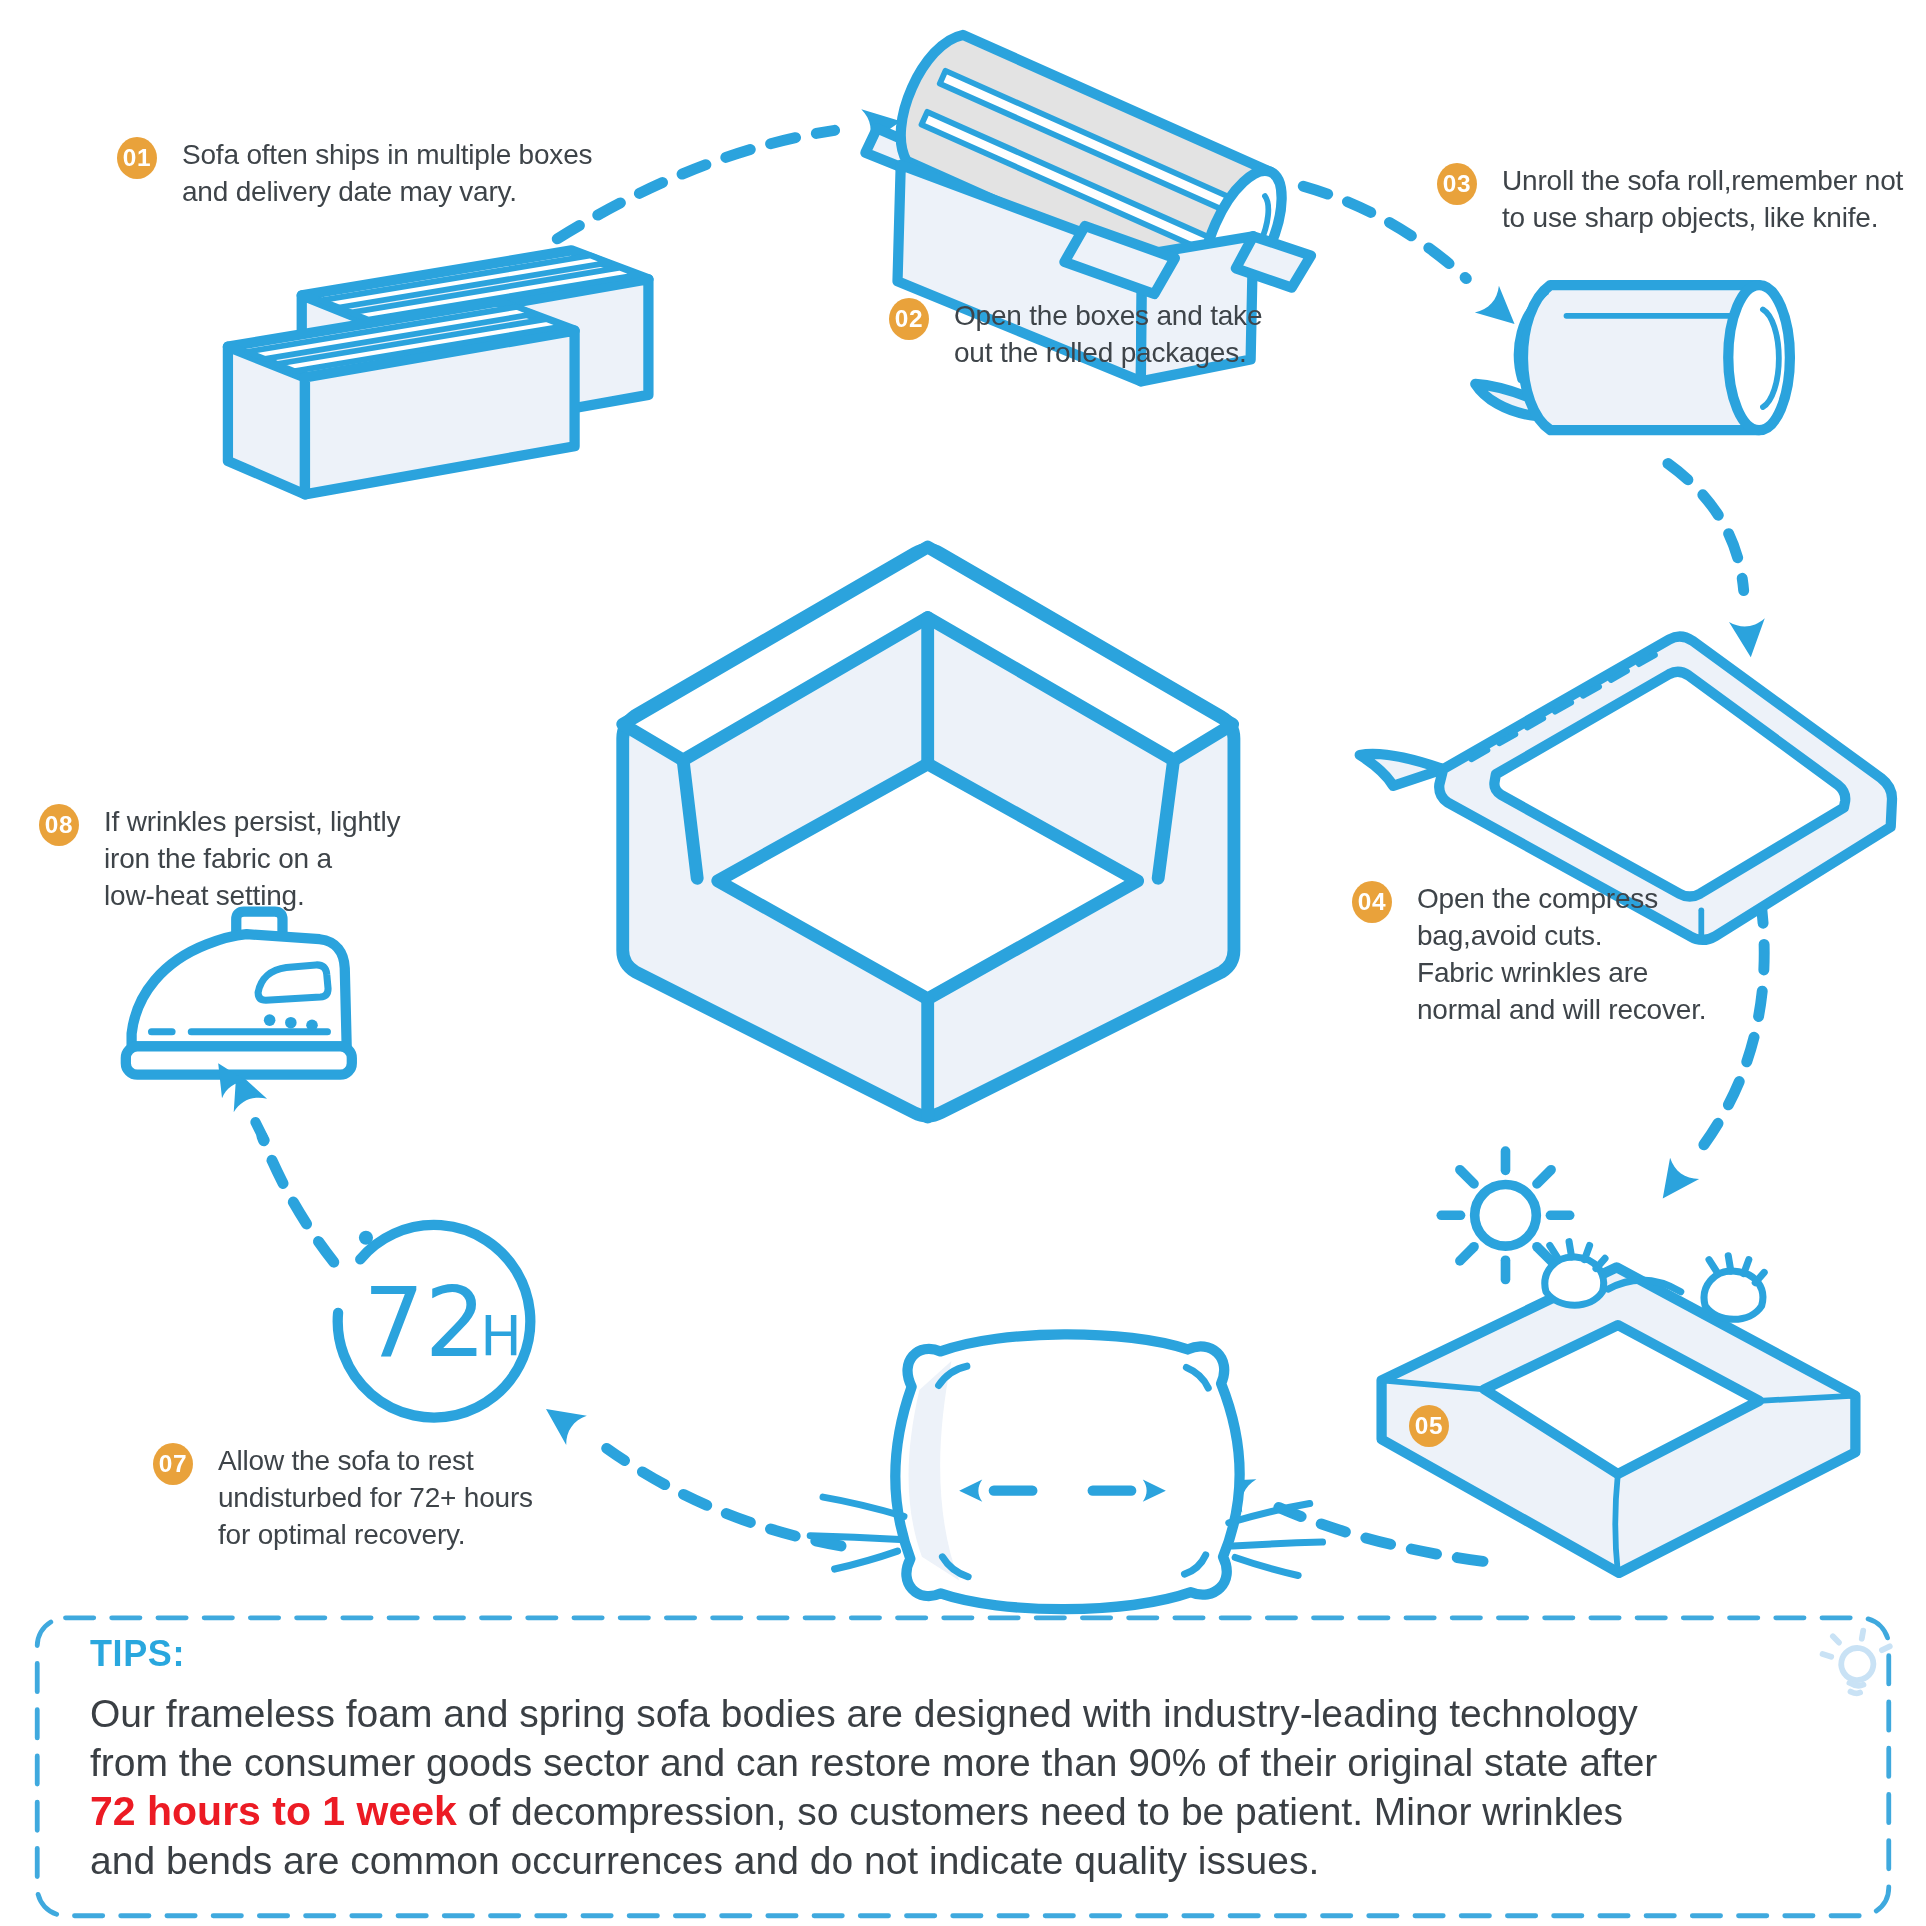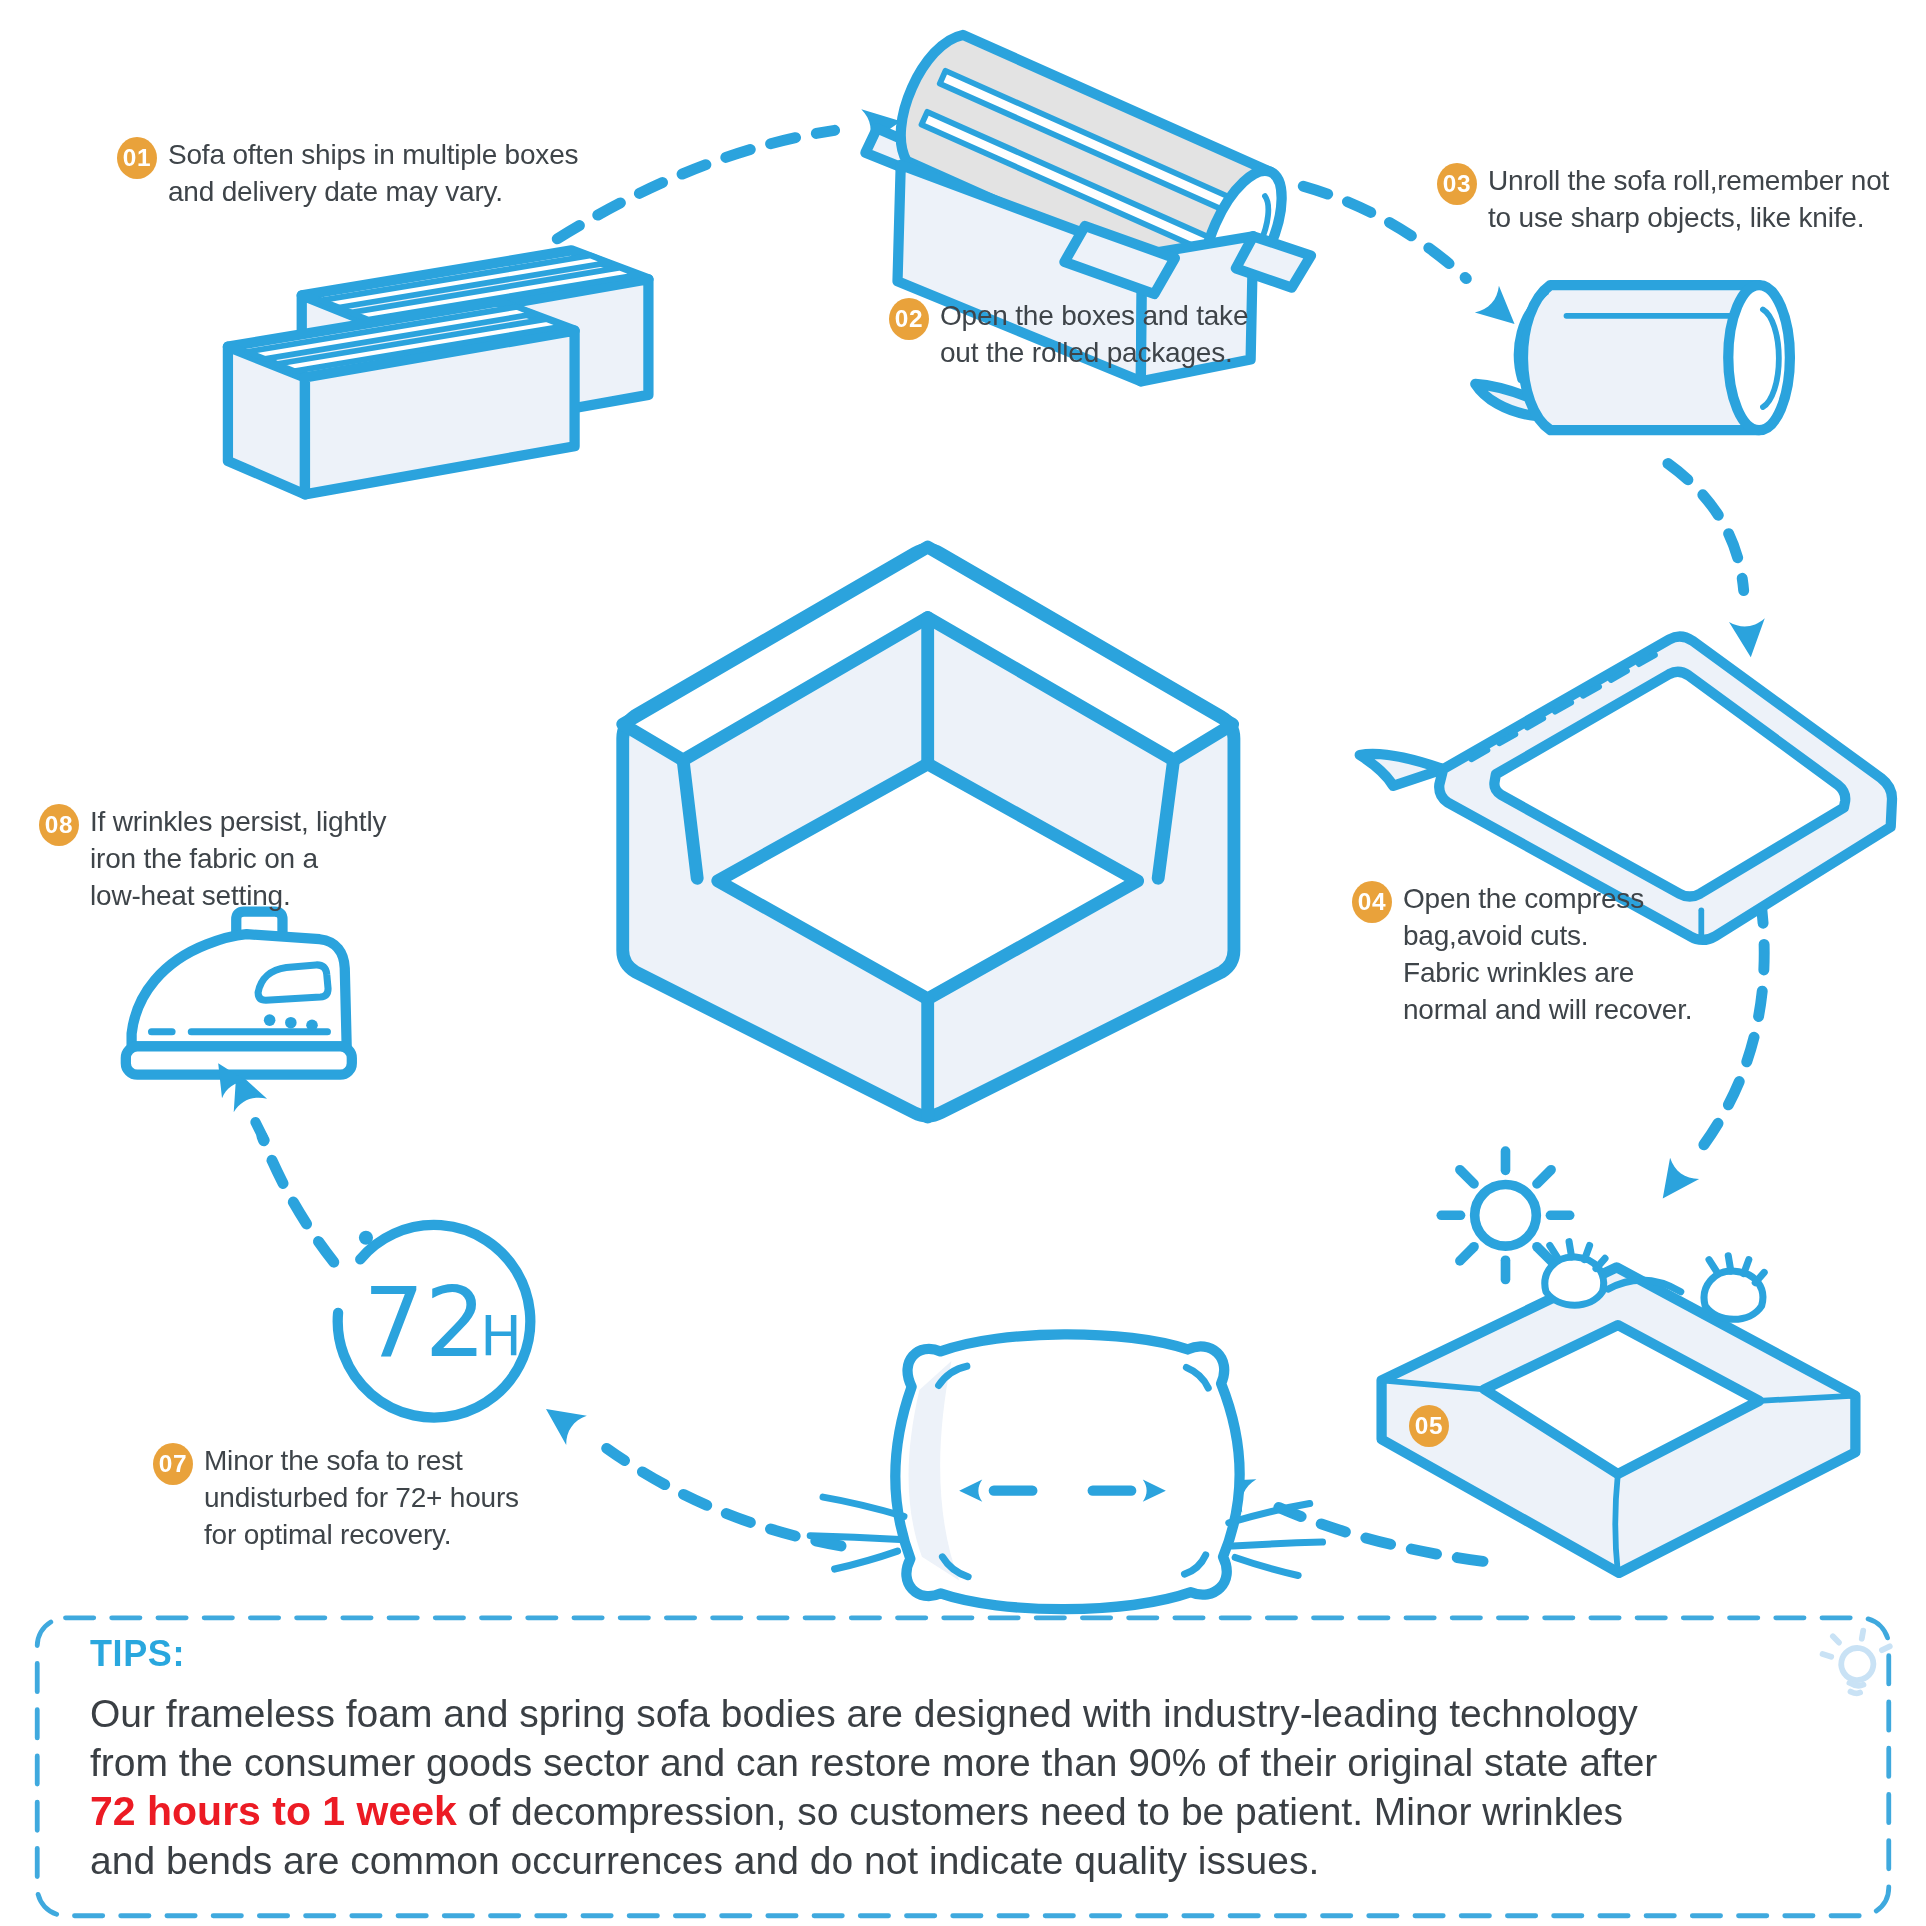--- a/index.html
+++ b/index.html
@@ -18,21 +18,21 @@
   .fp  {fill:var(--pale);}
   .fw  {fill:#fff;}
   .fg  {fill:var(--gray);}
   .dash{fill:none;stroke:var(--blue);stroke-width:17;stroke-linecap:round;stroke-dasharray:40 33;}
   .dash2{fill:none;stroke:var(--blue);stroke-width:10;stroke-linecap:round;stroke-dasharray:28 22;}
   .head{fill:var(--blue);stroke:none;}
   .sun {fill:none;stroke:var(--blue);stroke-width:15;stroke-linecap:round;}
   .bulb{fill:none;stroke:var(--bulb);stroke-width:9;stroke-linecap:round;stroke-linejoin:round;}
   .t72 {fill:var(--blue);font-family:"DejaVu Sans","Liberation Sans",sans-serif;}
   
-  .step{position:absolute;display:flex;gap:11px;align-items:flex-start;}
+  .step{position:absolute;display:flex;gap:25px;align-items:flex-start;}
   .badge{width:40px;height:42px;border-radius:50%;background:var(--orange);color:#fff;
          font-size:24.4px;font-weight:bold;display:flex;align-items:center;justify-content:center;
          flex:0 0 auto;margin-top:1.3px;letter-spacing:0.6px;}
   .stept{font-size:28px;line-height:37px;color:var(--ink);letter-spacing:-0.2px;white-space:nowrap;}
   
   .tips{position:absolute;left:37px;top:1618px;width:1852px;height:298px;box-sizing:border-box;
         padding:15.4px 51px 0 53px;}
   .tips-title{color:#29A7DE;font-size:36px;font-weight:bold;letter-spacing:0.6px;}
   .tips-body{margin-top:14px;color:#3A3F44;font-size:39px;line-height:49px;white-space:nowrap;}
   .tips-red{color:var(--red);font-weight:bold;font-size:41px;}
@@ -250,21 +250,21 @@
   </div>
 
   <div class="step" style="left:1409px;top:1404px">
     <div class="badge">05</div>
   </div>
 
 
   <div class="step" style="left:153px;top:1442px">
     <div class="badge">07</div>
     <div class="stept">
-      <div>Minor the sofa to rest</div>
+      <div>Allow the sofa to rest</div>
       <div>undisturbed for 72+ hours</div>
       <div>for optimal recovery.</div>
     </div>
   </div>
 
   <div class="step" style="left:39px;top:803px">
     <div class="badge">08</div>
     <div class="stept">
       <div>If wrinkles persist, lightly</div>
       <div>iron the fabric on a</div>

